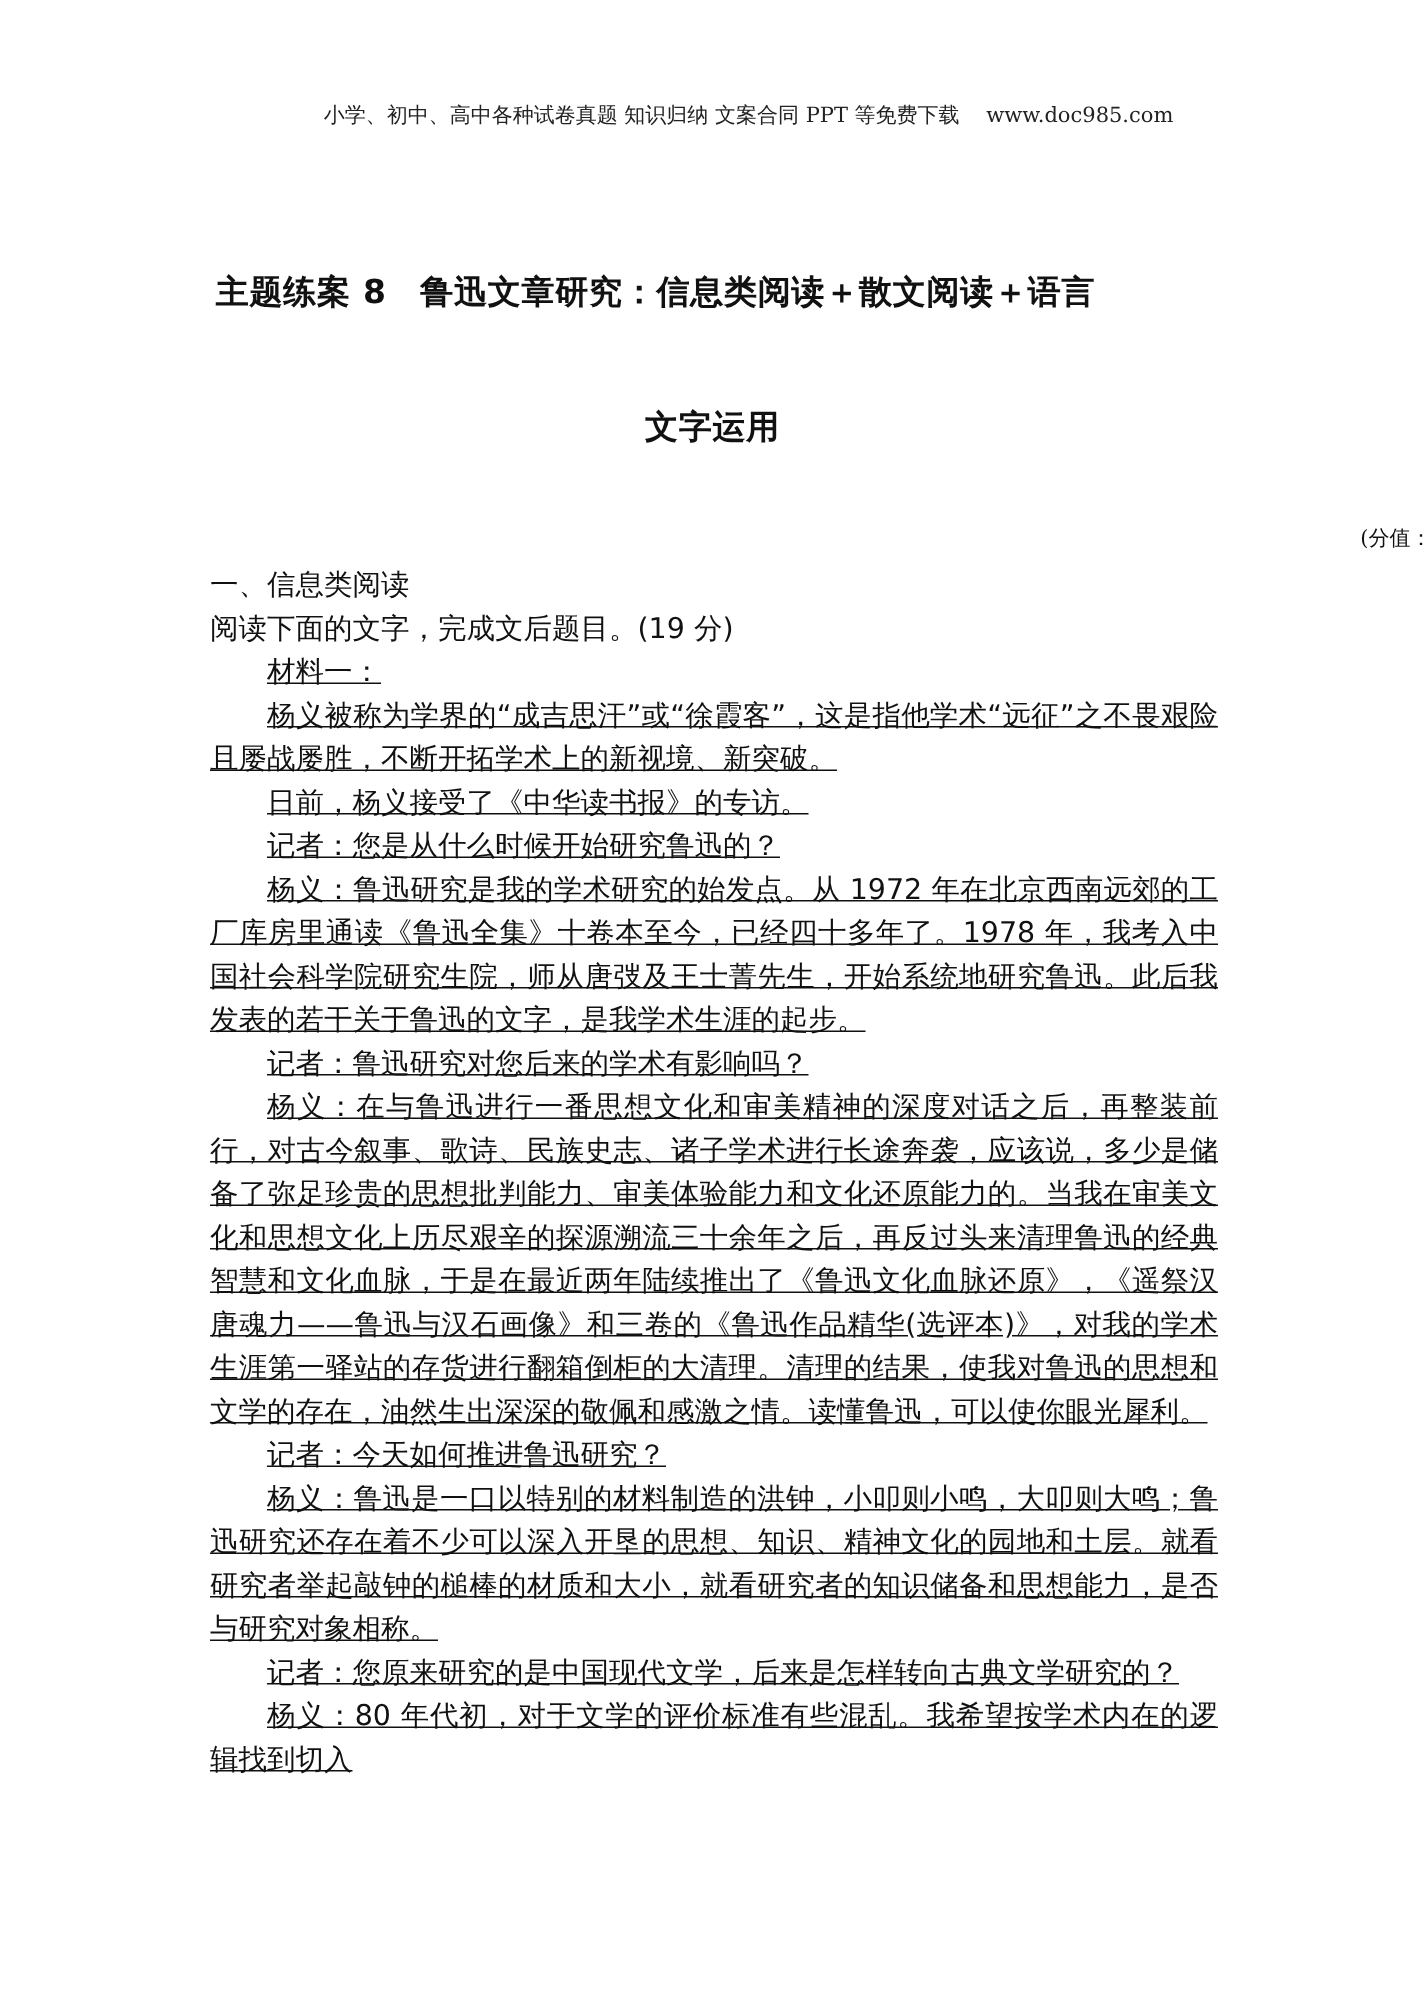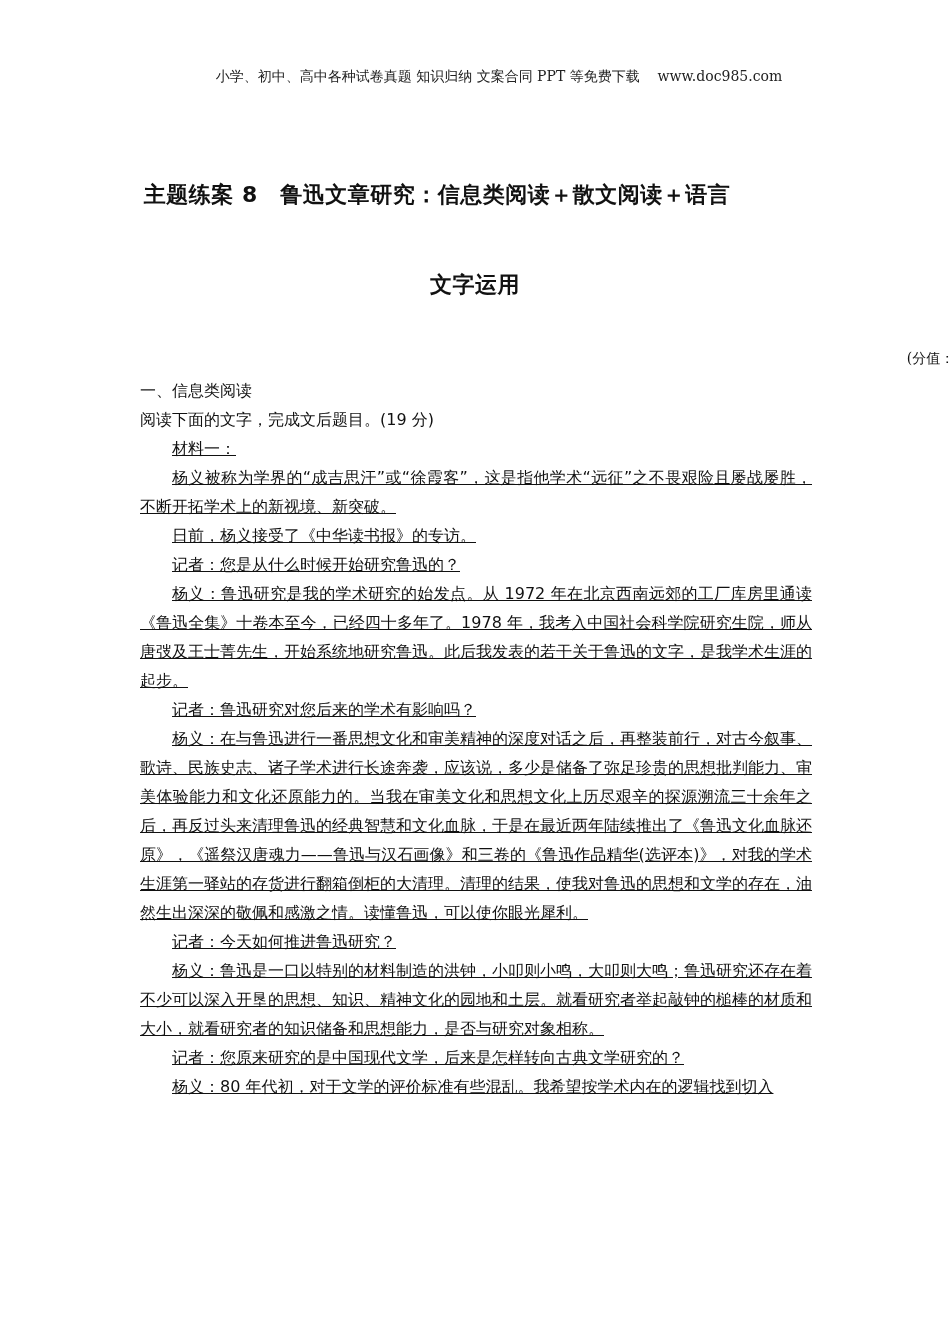--- a/index.html
+++ b/index.html
@@ -1,21 +1,21 @@
 <!DOCTYPE html>
 <html><head>
   <meta charset="utf-8">
   <style>
     html, body { margin: 0; padding: 0; background: #ffffff; }
     body { width: 950px; height: 1344px; position: relative; overflow: hidden; color: #111; font-family: "DejaVu Sans", sans-serif; }
     .header { position: absolute; top: 68px; left: 0; width: 950px; text-align: center; font-family: "DejaVu Serif", serif; font-size: 14px; color: #222; white-space: pre; padding-left: 24px; }
     .title1 { position: absolute; top: 180px; left: 0; width: 874px; text-align: center; font-weight: bold; font-size: 22px; letter-spacing: 0.5px; }
     .title2 { position: absolute; top: 270px; left: 0; width: 950px; text-align: center; font-weight: bold; font-size: 22px; letter-spacing: 0.5px; }
     .score { position: absolute; top: 350px; left: 0; width: 950px; text-align: right; font-size: 14px; font-family: "DejaVu Serif", serif; margin-left: 46px; }
-    .body { position: absolute; top: 376px; left: 140px; width: 672px; font-size: 16px; line-height: 29px; }
+    .body { position: absolute; top: 376px; left: 140px; width: 672px; font-size: 19px; line-height: 29px; }
     .body p { margin: 0; text-align: justify; }
     .indent { text-indent: 2em; text-decoration: underline; }
   </style>
 </head>
 <body>
 
 <div class="header">小学、初中、高中各种试卷真题 知识归纳 文案合同 PPT 等免费下载    www.doc985.com</div>
 <div class="title1">主题练案 8　鲁迅文章研究：信息类阅读＋散文阅读＋语言</div>
 <div class="title2">文字运用</div>
 <div class="score">(分值：45 分)</div>

